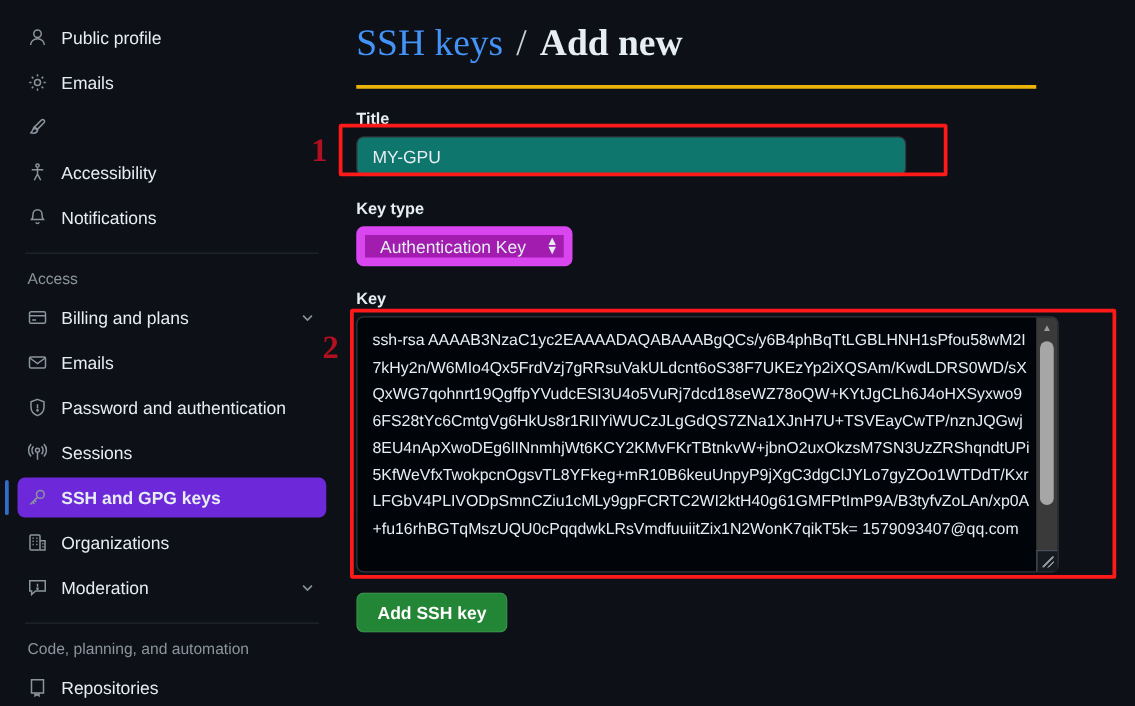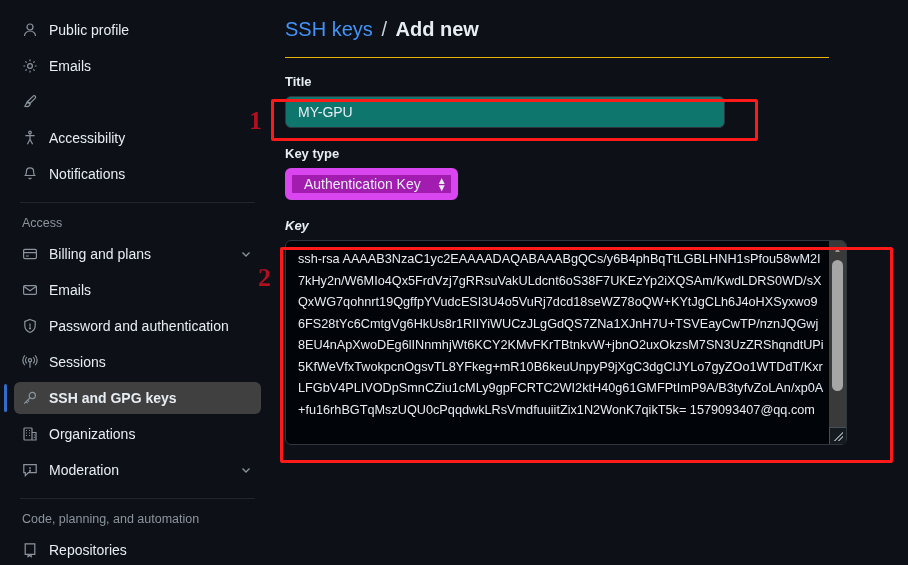--- a/index.html
+++ b/index.html
@@ -32,21 +32,21 @@
     height: 32px;
     margin: 0 14px 4px 14px;
     padding: 0 8px;
     border-radius: 6px;
     color: #e6edf3;
     font-size: 14px;
     position: relative;
     cursor: pointer;
   }
   .nav-item.selected {
-    background: #404040;
+    background: #6d28d9;
     font-weight: bold;
   }
   .nav-item.selected::before {
     content: "";
     position: absolute;
     left: -10px;
     top: 2px;
     bottom: 2px;
     width: 3px;
     border-radius: 3px;
@@ -78,27 +78,28 @@
     margin: 13px 0 8px 22px;
   }
 
   
   .main {
     flex: 1 1 auto;
     padding: 18px 0 0 10px;
     position: relative;
   }
   .page-head {
-    font-size: 20px;
+    font-size: 30px;
     color: #e6edf3;
     margin: 0 0 16px 0;
     padding: 0 0 16px 0;
-    border-bottom: 1px solid #eab308;
+    border-bottom: 3px solid #eab308;
     margin-right: 18px;
     font-weight: normal;
+    font-family: Liberation Serif, serif;
   }
   .page-head .link {
     color: #4493f8;
     cursor: pointer;
   }
   .page-head .sep { color: #c9d1d9; margin: 0 3px; }
   .page-head .cur { color: #e6edf3; font-weight: bold; }
 
   .field-label {
     font-size: 13px;
@@ -419,33 +420,34 @@
     <div class="select-wrap">
       <div class="select-box">
         <span>Authentication Key</span>
       </div>
       <span class="select-arrows">
         <span>▲</span>
           <span>▼</span>
       </span>
     </div>
 
-    <div class="field-label" style="margin-top:18px;font-style:italic;">Key</div>
+    <div class="field-label" style="margin-top:18px;">Key</div>
     <div class="ta-wrap">
       <textarea class="key-area" placeholder="Begins with 'ssh-rsa', 'ecdsa-sha2-nistp256', 'ecdsa-sha2-nistp384', 'ecdsa-sha2-nistp521', 'ssh-ed25519', 'sk-ecdsa-sha2-nistp256@openssh.com', or 'sk-ssh-ed25519@openssh.com'" style="">ssh-rsa AAAAB3NzaC1yc2EAAAADAQABAAABgQCs/y6B4phBqTtLGBLHNH1sPfou58wM2I7kHy2n/W6MIo4Qx5FrdVzj7gRRsuVakULdcnt6oS38F7UKEzYp2iXQSAm/KwdLDRS0WD/sXQxWG7qohnrt19QgffpYVudcESI3U4o5VuRj7dcd18seWZ78oQW+KYtJgCLh6J4oHXSyxwo96FS28tYc6CmtgVg6HkUs8r1RIIYiWUCzJLgGdQS7ZNa1XJnH7U+TSVEayCwTP/nznJQGwj8EU4nApXwoDEg6lINnmhjWt6KCY2KMvFKrTBtnkvW+jbnO2uxOkzsM7SN3UzZRShqndtUPi5KfWeVfxTwokpcnOgsvTL8YFkeg+mR10B6keuUnpyP9jXgC3dgClJYLo7gyZOo1WTDdT/KxrLFGbV4PLIVODpSmnCZiu1cMLy9gpFCRTC2WI2ktH40g61GMFPtImP9A/B3tyfvZoLAn/xp0A+fu16rhBGTqMszUQU0cPqqdwkLRsVmdfuuiitZix1N2WonK7qikT5k= 1579093407@qq.com</textarea>
       <div class="sb">
         <div class="sb-arrow">▲</div>
         <div class="sb-track">
           <div class="sb-thumb"></div>
         </div>
         <div class="sb-arrow">▼</div>
       </div>
       <div class="resizer"></div>
     </div>
 
+    <button class="submit-btn">Add SSH key</button>
   </main>
 
   <div class="anno-box" style="left:271px; top:99px; width:487px; height:42px;"></div>
   <div class="anno-num" style="left:249px; top:106px;">1</div>
 
   <div class="anno-box" style="left:280px; top:247px; width:613px; height:216px;"></div>
   <div class="anno-num" style="left:258px; top:263px;">2</div>
 
 </div>
 

